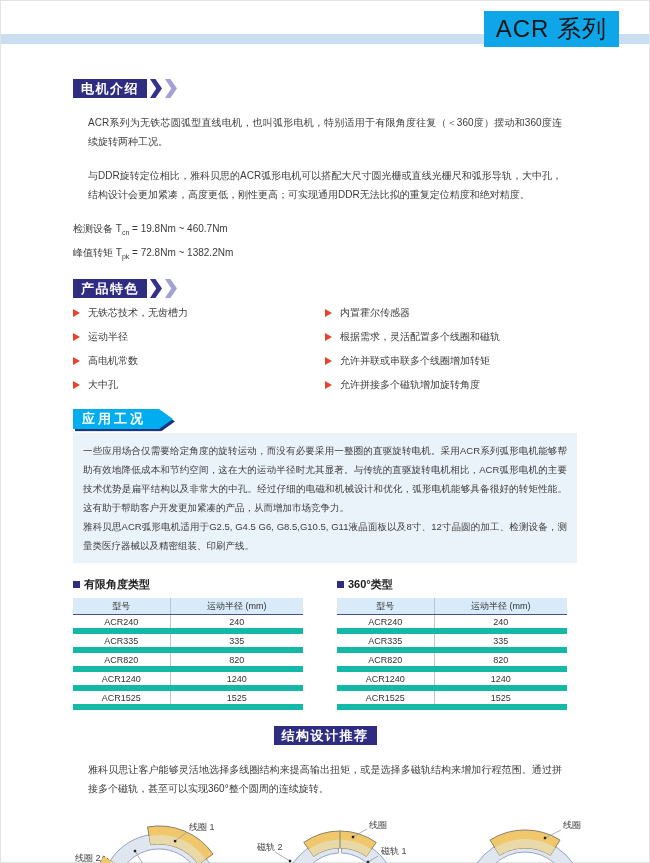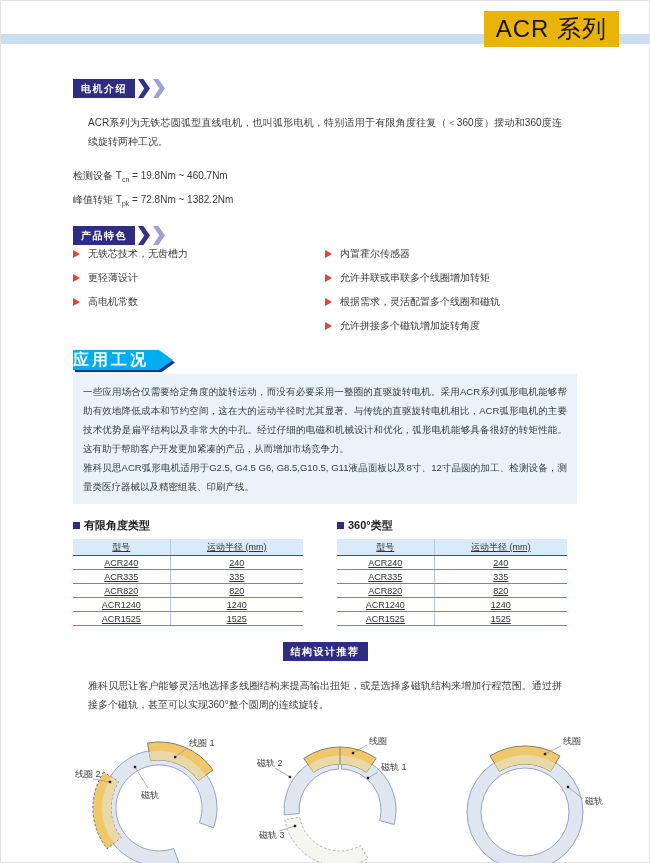--- a/index.html
+++ b/index.html
@@ -10,80 +10,80 @@
     color:#3c3c3c;
     position:relative;
     overflow:hidden;
   }
   .page { position:absolute; inset:0; border:1px solid #e3e3e3; box-sizing:border-box; background:#fff; }
 
   
   .header-band { position:absolute; top:33px; left:0; width:100%; height:10px; background:#c9dff1; }
   .page-title {
     position:absolute; top:10px; right:30px;
-    background:#eab308; padding:0 12px;
+    background:#0ea5e9; padding:0 12px;
     font-size:24px; color:#151515; letter-spacing:1px;
     line-height:36px; height:36px;
   }
 
   .content { position:absolute; left:72px; right:72px; top:0; }
 
   
   .badge-row { display:flex; align-items:center; height:19px; }
   .badge-navy {
     background:#2f2d82; color:#fff;
-    font-size:10px; font-weight:bold; letter-spacing:1.5px;
+    font-size:13px; font-weight:bold; letter-spacing:1.5px;
     line-height:19px; height:19px; padding:0 8px;
   }
   .chev { width:12px; height:19px; margin-left:3px; display:inline-block;
     clip-path:polygon(0 0, 45% 0, 100% 50%, 45% 100%, 0 100%, 52% 50%); }
   .chev1 { background:#34318a; }
   .chev2 { background:#a3a1d3; }
 
   
   .badge-cyan-wrap { position:relative; width:100px; height:20px; margin-top:6px; }
   .badge-cyan-shadow, .badge-cyan {
     position:absolute; left:0; top:0; width:100%; height:100%;
     clip-path:polygon(0 0, calc(100% - 14px) 0, 100% 50%, calc(100% - 14px) 100%, 0 100%);
   }
   .badge-cyan-shadow { background:#1e3382; transform:translate(2px,2.5px); }
   .badge-cyan {
-    background:#00aeef; color:#fff; font-size:16px; font-weight:bold;
-    letter-spacing:3px; line-height:20px; padding-left:0; box-sizing:border-box;
+    background:#00aeef; color:#fff; font-size:13px; font-weight:bold;
+    letter-spacing:3px; line-height:20px; padding-left:9px; box-sizing:border-box;
   }
 
   .body-text p { margin:15px; font-size:10px; line-height:19px; text-align:justify; }
   .intro-text { margin-top:4px; }
   .torque { margin-top:6px; }
   .torque p { margin:0; font-size:10px; line-height:20px; }
   .torque sub { font-size:7px; }
 
   .b2 { margin-top:12px; }
 
   
-  .features { margin-top:3px; display:flex; }
+  .features { margin-top:9px; display:flex; }
   .feat-col { list-style:none; margin:0; padding:0; width:50%; }
   .feat { display:flex; align-items:center; height:12px; margin-bottom:12px; font-size:10px; color:#3c3c3c; }
   .tri { width:0; height:0; border-left:7px solid #e8432c; border-top:4.5px solid transparent;
          border-bottom:4.5px solid transparent; margin-right:8px; flex:0 0 auto; }
 
   
   .app-box { margin-top:4px; background:#eaf3fa; padding:8px 10px; }
   .app-box p { margin:0; font-size:9.5px; line-height:19px; text-align:justify; }
 
   
   .tables { display:flex; margin-top:14px; }
   .table-block { width:230px; }
   .table-block + .table-block { margin-left:34px; }
   .table-title { font-size:11px; color:#222; font-weight:bold; margin-bottom:6px; display:flex; align-items:center; }
   .sq { width:7px; height:7px; background:#2f2d82; display:inline-block; margin-right:4px; }
   table.spec-table { border-collapse:collapse; width:100%; table-layout:fixed; }
-  .spec-table th, .spec-table td { font-size:9px; text-align:center; padding:1.5px 0; color:#333;text-decoration:underline; }
+  .spec-table th, .spec-table td { font-size:9px; text-align:center; padding:1.5px 0; color:#333; }
   .spec-table th { background:#d9eaf8; font-weight:normal; border-bottom:1px solid #43538a; }
-  .spec-table td { border-bottom:1px solid #14b8a6; }
+  .spec-table td { border-bottom:6px solid #14b8a6; }
   .spec-table th:first-child, .spec-table td:first-child { border-right:1px solid #b9c4d4; width:42%; }
 
   .b4 { margin-top:16px;flex-direction:column; }
   .struct-text { margin-top:9px; }
 
   
   .diagrams { display:flex; justify-content:space-between; align-items:flex-start;
               margin-top:18px; margin-right:-38px; }
   .diag-label { font-size:9px; fill:#444; }
   .diag-caption { font-size:10px; fill:#333; }
@@ -106,20 +106,21 @@
   <div class="content">
 
     <div class="badge-row" style="margin-top:78px">
       <span class="badge-navy">电机介绍</span>
       <span class="chev chev1"></span>
       <span class="chev chev2"></span>
     </div>
 
     <div class="body-text intro-text">
       <p>ACR系列为无铁芯圆弧型直线电机，也叫弧形电机，特别适用于有限角度往复（＜360度）摆动和360度连续旋转两种工况。</p>
+      <p>与DDR旋转定位相比，雅科贝思的ACR弧形电机可以搭配大尺寸圆光栅或直线光栅尺和弧形导轨，大中孔，结构设计会更加紧凑，高度更低，刚性更高；可实现通用DDR无法比拟的重复定位精度和绝对精度。</p>
     </div>
 
     <div class="torque">
       <p><span>检测设备 T</span><sub>cn</sub><span> = 19.8Nm ~ 460.7Nm</span></p>
       <p><span>峰值转矩 T</span><sub>pk</sub><span> = 72.8Nm ~ 1382.2Nm</span></p>
     </div>
 
     <div class="badge-row b2">
       <span class="badge-navy">产品特色</span>
       <span class="chev chev1"></span>
@@ -127,39 +128,43 @@
     </div>
 
     <div class="features">
       <ul class="feat-col">
         <li class="feat">
             <span class="tri"></span>
             <span>无铁芯技术，无齿槽力</span>
           </li>
         <li class="feat">
             <span class="tri"></span>
-            <span>更轻薄设计</span>
+            <span>运动半径</span>
           </li>
         <li class="feat">
             <span class="tri"></span>
             <span>高电机常数</span>
+          </li>
+        <li class="feat">
+            <span class="tri"></span>
+            <span>大中孔</span>
           </li>
       </ul>
       <ul class="feat-col">
         <li class="feat">
             <span class="tri"></span>
             <span>内置霍尔传感器</span>
           </li>
         <li class="feat">
             <span class="tri"></span>
+            <span>根据需求，灵活配置多个线圈和磁轨</span>
+          </li>
+        <li class="feat">
+            <span class="tri"></span>
             <span>允许并联或串联多个线圈增加转矩</span>
-          </li>
-        <li class="feat">
-            <span class="tri"></span>
-            <span>根据需求，灵活配置多个线圈和磁轨</span>
           </li>
         <li class="feat">
             <span class="tri"></span>
             <span>允许拼接多个磁轨增加旋转角度</span>
           </li>
       </ul>
     </div>
 
     <div class="badge-cyan-wrap">
       <div class="badge-cyan-shadow"></div>

